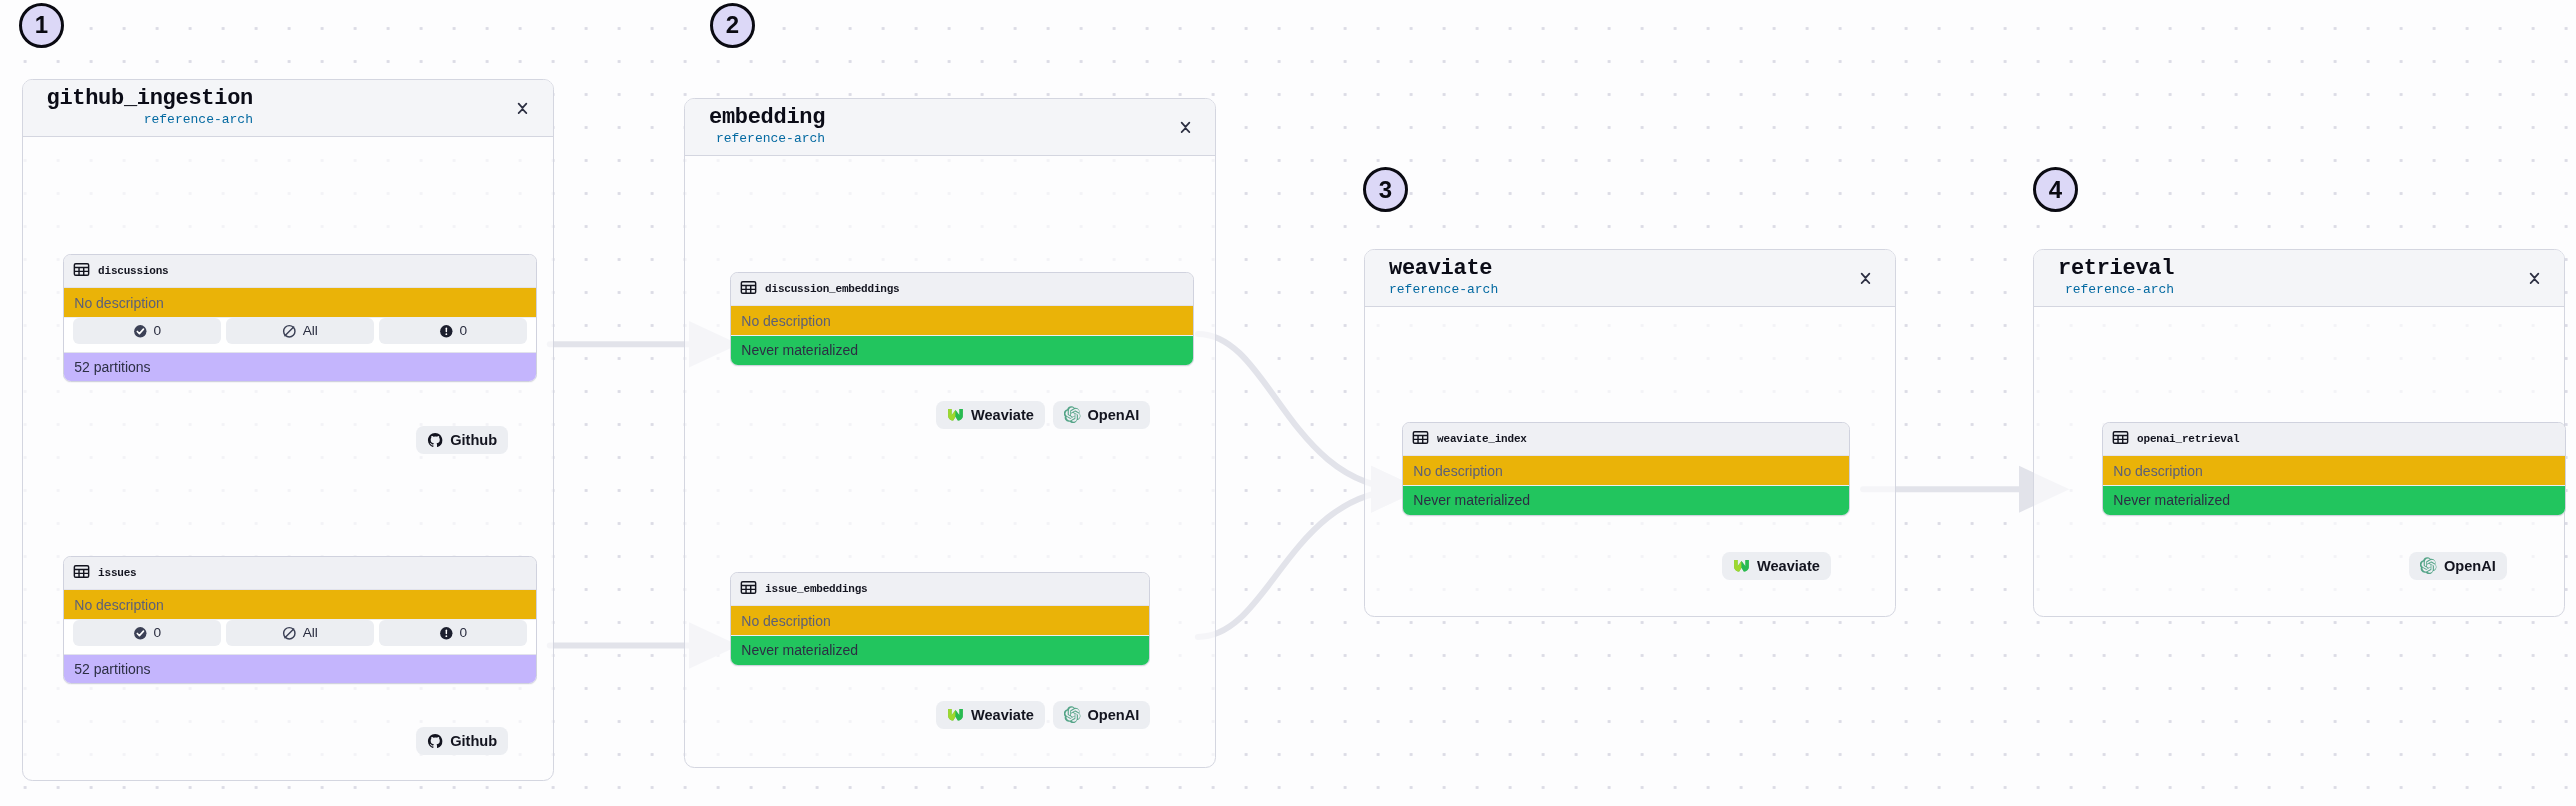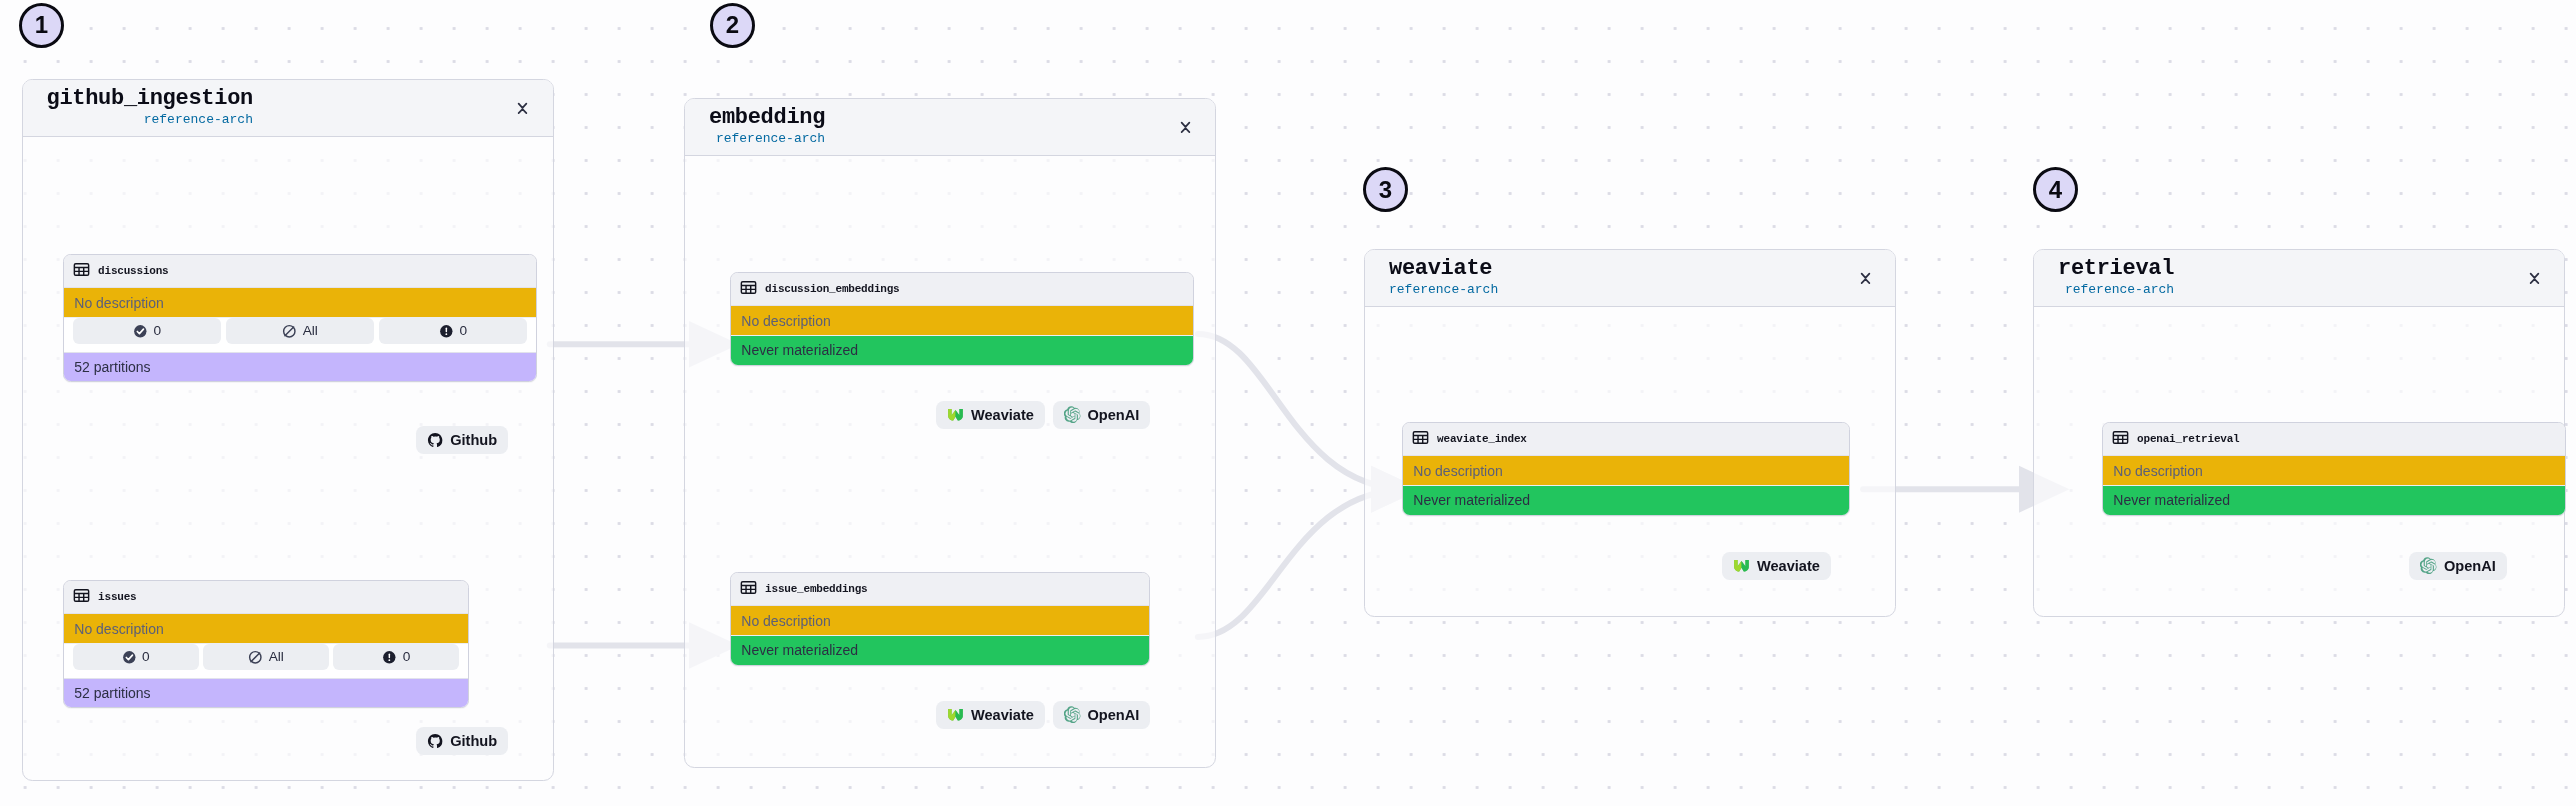--- a/index.html
+++ b/index.html
@@ -251,21 +251,21 @@
     <div class="tag">
       <span>
         <svg width="16.3" height="16.3" viewBox="0 0 19 19">
           <path d="M9.5 1.1C4.85 1.1 1.1 4.85 1.1 9.5c0 3.72 2.4 6.86 5.74 7.97.42.08.57-.18.57-.4 0-.2-.01-.86-.01-1.56-2.1.39-2.65-.51-2.82-.98-.1-.25-.52-1-.89-1.2-.3-.16-.74-.55-.01-.56.68-.01 1.17.63 1.33.89.78 1.31 2.02.94 2.52.72.08-.56.3-.94.55-1.16-1.86-.21-3.81-.93-3.81-4.13 0-.91.33-1.66.86-2.25-.09-.21-.38-1.07.08-2.22 0 0 .7-.22 2.3.86a7.8 7.8 0 0 1 2.09-.28c.71 0 1.42.09 2.09.28 1.6-1.09 2.3-.86 2.3-.86.46 1.15.17 2.01.08 2.22.53.59.86 1.33.86 2.25 0 3.21-1.96 3.92-3.82 4.13.3.26.56.77.56 1.56 0 1.13-.01 2.04-.01 2.32 0 .22.16.49.58.4A8.42 8.42 0 0 0 17.9 9.5c0-4.65-3.75-8.4-8.4-8.4z" fill="#13141f"></path>
         </svg>
       </span>
       <span>Github</span>
     </div>
   </div>
 
-  <div class="asset" style="left:63px; top:556px; width:406px;margin-top:24px;">
+  <div class="asset" style="left:63px; top:556px; width:474px;">
     <div class="asset-head">
       <span>
         <svg width="17" height="17" viewBox="0 0 20 20">
           <rect x="1.6" y="3.2" width="16.8" height="13.6" rx="1.6" fill="none" stroke="#13141f" stroke-width="1.7"></rect>
           <line x1="1.6" y1="7.6" x2="18.4" y2="7.6" stroke="#13141f" stroke-width="1.7"></line>
           <line x1="1.6" y1="12.2" x2="18.4" y2="12.2" stroke="#13141f" stroke-width="1.7"></line>
           <line x1="7.1" y1="7.6" x2="7.1" y2="16.8" stroke="#13141f" stroke-width="1.7"></line>
           <line x1="12.6" y1="7.6" x2="12.6" y2="16.8" stroke="#13141f" stroke-width="1.7"></line>
         </svg>
       </span>

